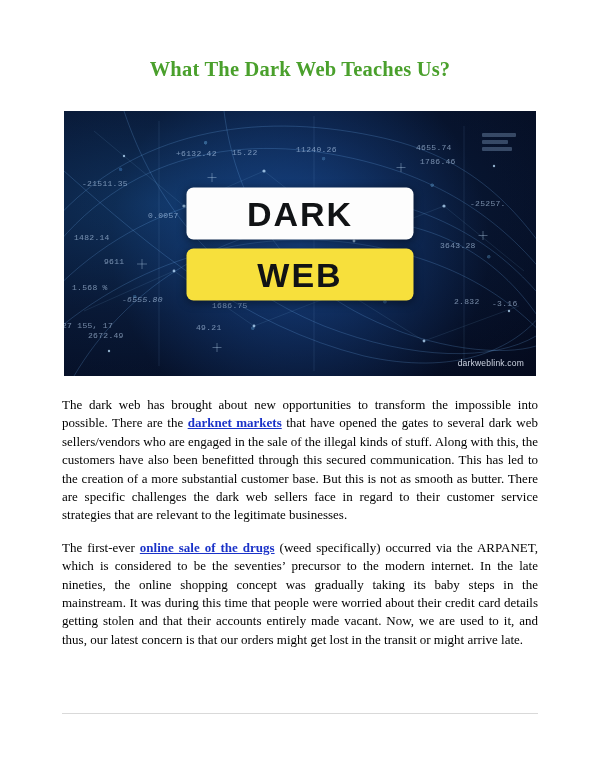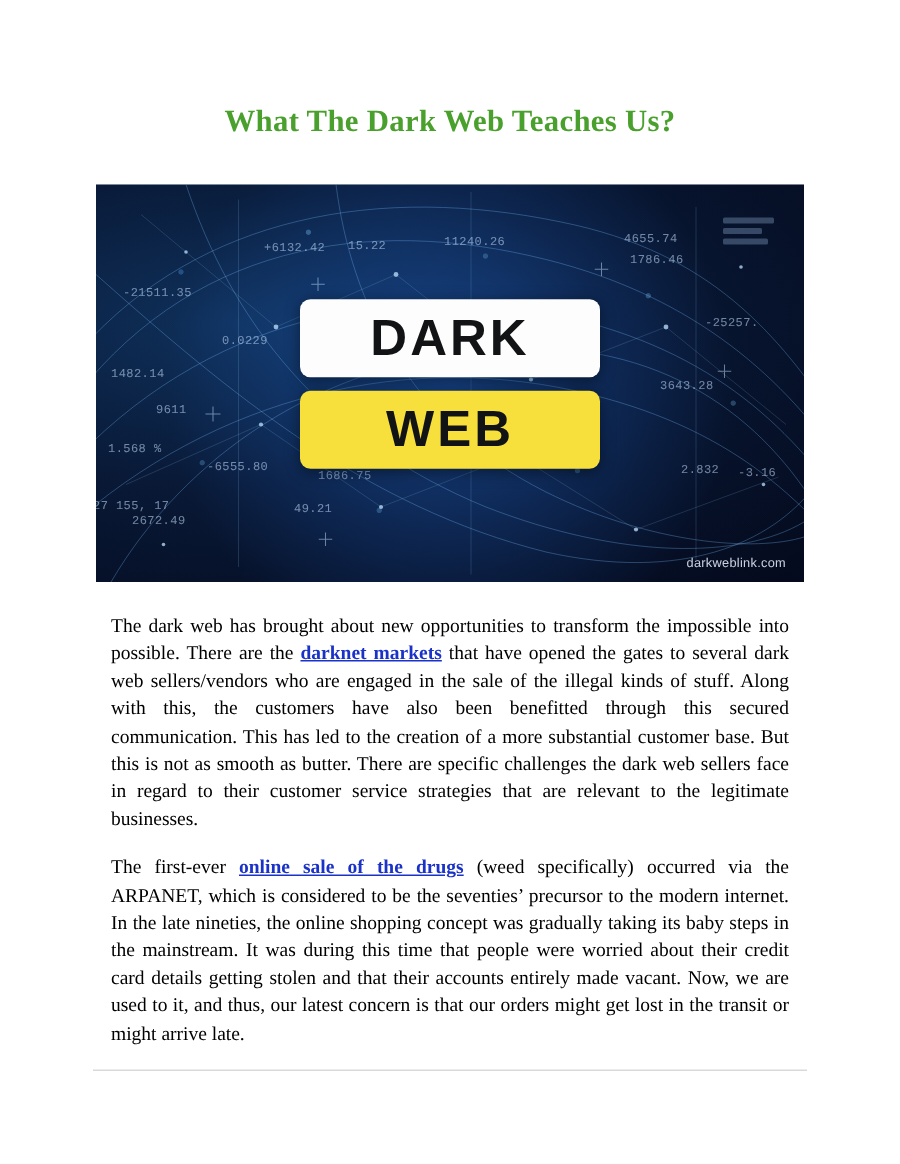--- a/index.html
+++ b/index.html
@@ -11,21 +11,21 @@
     height: 776px;
     background: #ffffff;
     font-family: "Liberation Serif", serif;
     overflow: hidden;
   }
   .page {
     position: relative;
     width: 600px;
     height: 776px;
     box-sizing: border-box;
-    padding: 12px;
+    padding: 0;
     background: #fff;
   }
   .title {
     margin: 0;
     padding: 58px 40px 0 40px;
     text-align: center;
     color: #4aa02c;
     font-family: "Liberation Serif", serif;
     font-size: 20.5px;
     font-weight: bold;
@@ -74,21 +74,21 @@
   }
   .badge-wrap {
     position: absolute;
     left: 50%;
     top: 50%;
     transform: translate(-50%, -50%);
     text-align: center;
   }
   .badge {
     display: block;
-    width: 200px;
+    width: 227px;
     margin: 0 auto;
     border-radius: 7px;
     font-family: "Liberation Sans", sans-serif;
     font-weight: bold;
     font-size: 34px;
     letter-spacing: 2px;
     color: #111315;
     line-height: 52px;
     box-shadow: 0 2px 10px rgba(0,0,0,0.45);
   }
@@ -190,29 +190,29 @@
     <div class="numbers">
       <span style="left:18px;  top:68px;">-21511.35</span>
       <span style="left:112px; top:38px;">+6132.42</span>
       <span style="left:168px; top:37px;">15.22</span>
       <span style="left:232px; top:34px;">11240.26</span>
       <span style="left:352px; top:32px;text-align:right;">4655.74</span>
       <span style="left:356px; top:46px;">1786.46</span>
       <span style="left:406px; top:88px;">-25257.</span>
       <span style="left:10px;  top:122px;">1482.14</span>
       <span style="left:8px;   top:172px;">1.568 %</span>
-      <span style="left:74px;  top:184px;">-6555.80</span>
+      <span style="left:58px;  top:184px;font-style:italic;">-6555.80</span>
       <span style="left:148px; top:190px;">1686.75</span>
       <span style="left:428px; top:188px;">-3.16</span>
       <span style="left:390px; top:186px;">2.832</span>
       <span style="left:-2px;  top:210px;">27 155, 17</span>
       <span style="left:24px;  top:220px;">2672.49</span>
       <span style="left:132px; top:212px;">49.21</span>
       <span style="left:376px; top:130px;">3643.28</span>
-      <span style="left:84px;  top:100px;">0.0229</span>
+      <span style="left:84px;  top:100px;">0.0057</span>
       <span style="left:40px;  top:146px;">9611</span>
     </div>
 
     <div class="badge-wrap">
       <span class="badge white">DARK</span>
       <span class="badge yellow">WEB</span>
     </div>
 
     <div class="watermark">darkweblink.com</div>
   </div>

